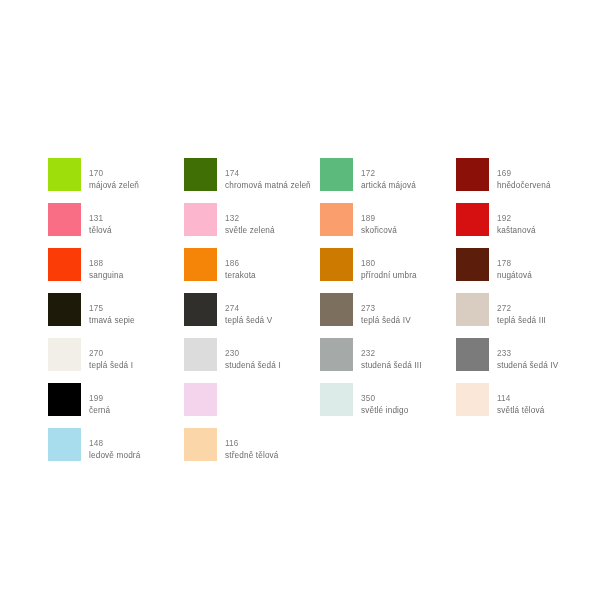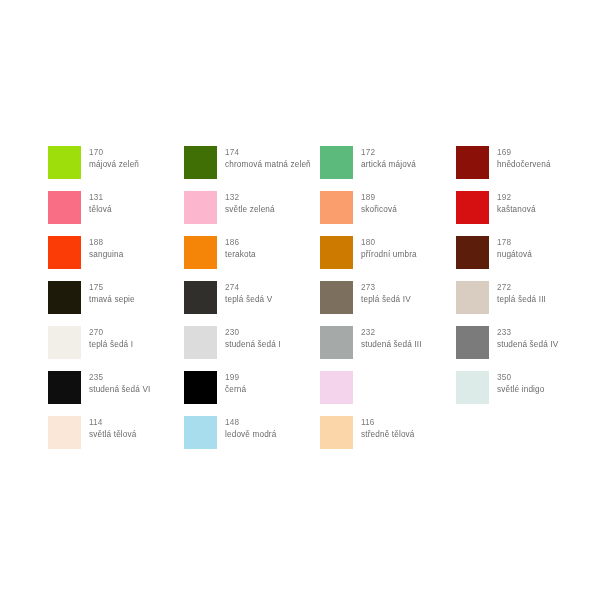--- a/index.html
+++ b/index.html
@@ -25,21 +25,21 @@
   .swatch-grid {
     display: grid;
     grid-template-columns: repeat(4, 136px);
     grid-auto-rows: 45px;
     column-gap: 0px;
     row-gap: 0px;
   }
 
   .swatch-cell {
     display: flex;
-    align-items: flex-start;
+    align-items: flex-end;
     gap: 0px;
   }
 
   .swatch-chip {
     width: 33px;
     height: 33px;
     flex: 0 0 33px;
     box-sizing: border-box;
   }
 
@@ -202,27 +202,20 @@
         </div>
       </div>
       <div class="swatch-cell">
         <div class="swatch-chip" style="background: rgb(123, 123, 123);"></div>
         <div class="swatch-text">
           <span class="swatch-code">233</span>
           <span class="swatch-name">studená šedá IV</span>
         </div>
       </div>
       <div class="swatch-cell">
-        <div class="swatch-chip" style="background: rgb(14, 14, 14);"></div>
-        <div class="swatch-text">
-          <span class="swatch-code">235</span>
-          <span class="swatch-name">studená šedá VI</span>
-        </div>
-      </div>
-      <div class="swatch-cell">
         <div class="swatch-chip" style="background: rgb(0, 0, 0);"></div>
         <div class="swatch-text">
           <span class="swatch-code">199</span>
           <span class="swatch-name">černá</span>
         </div>
       </div>
       <div class="swatch-cell">
         <div class="swatch-chip" style="background: rgb(244, 211, 237);"></div>
       </div>
       <div class="swatch-cell">

